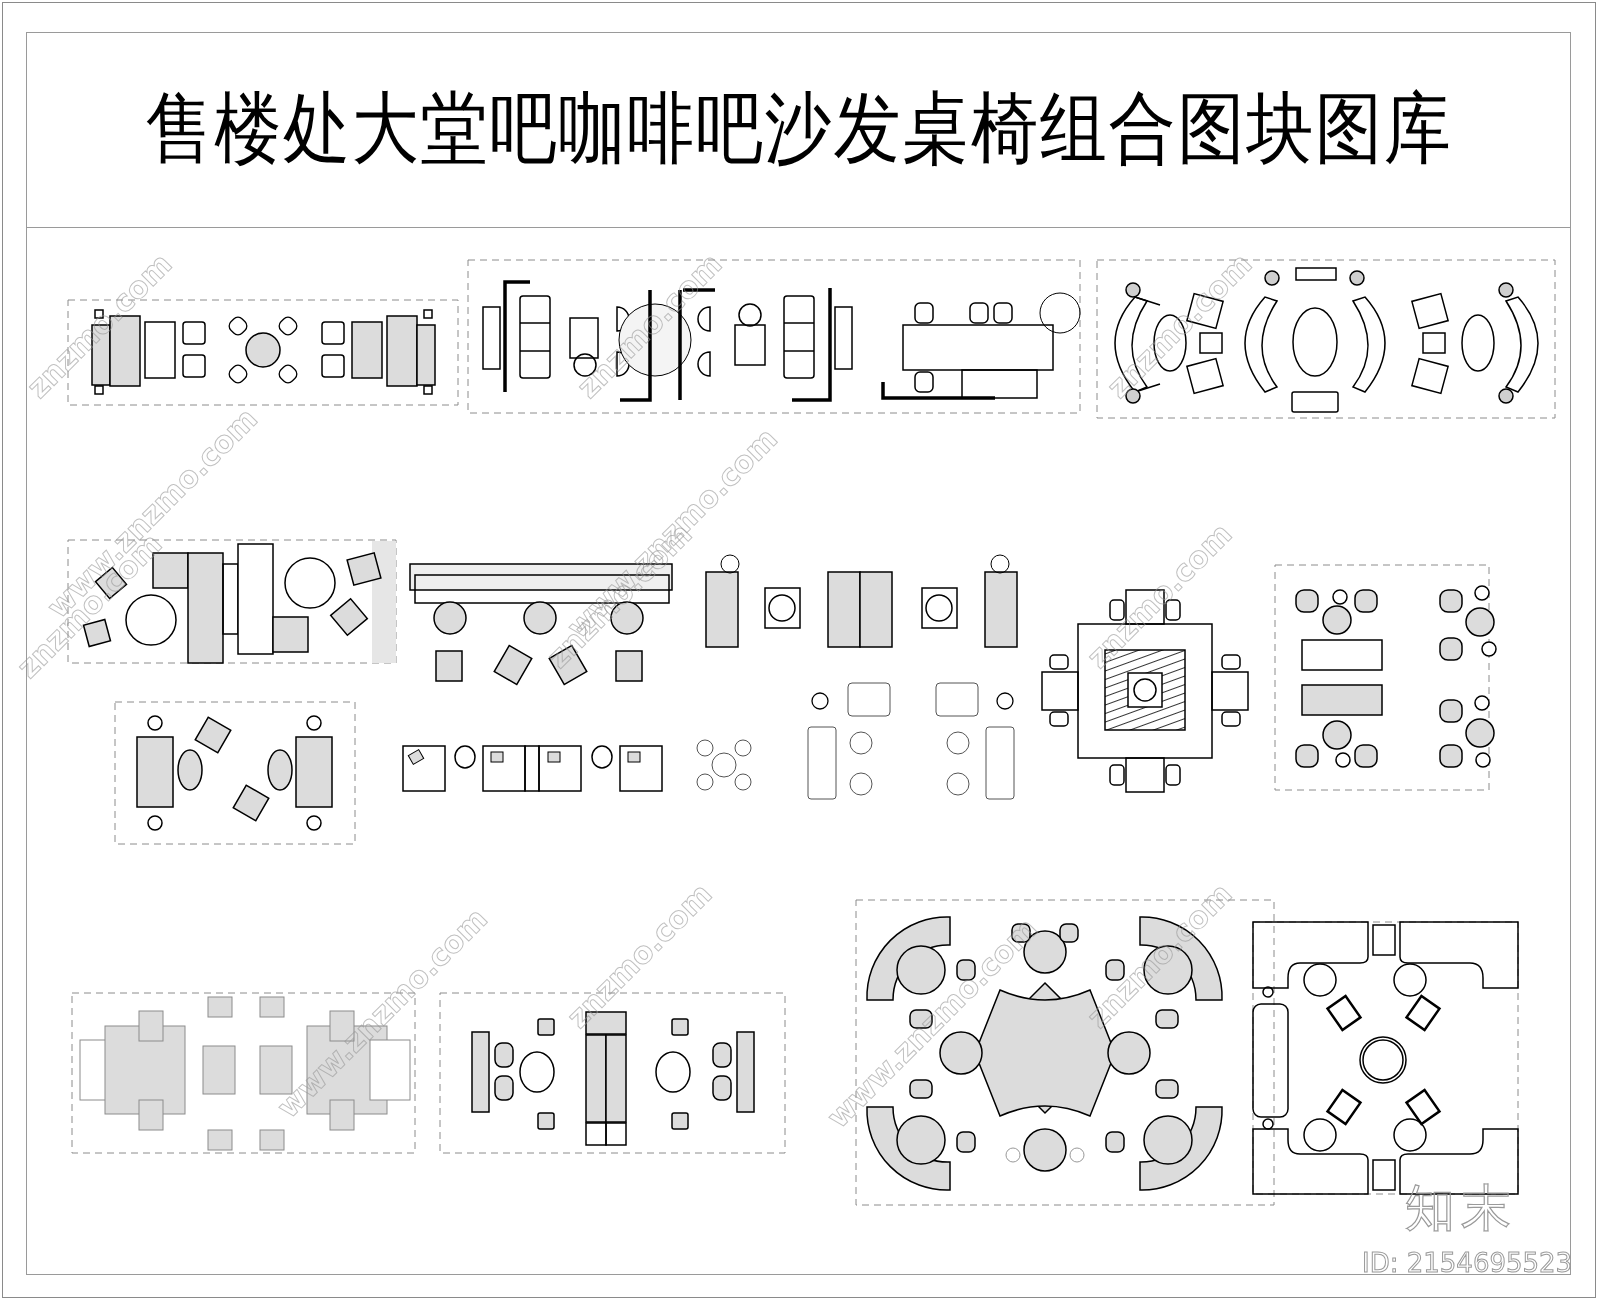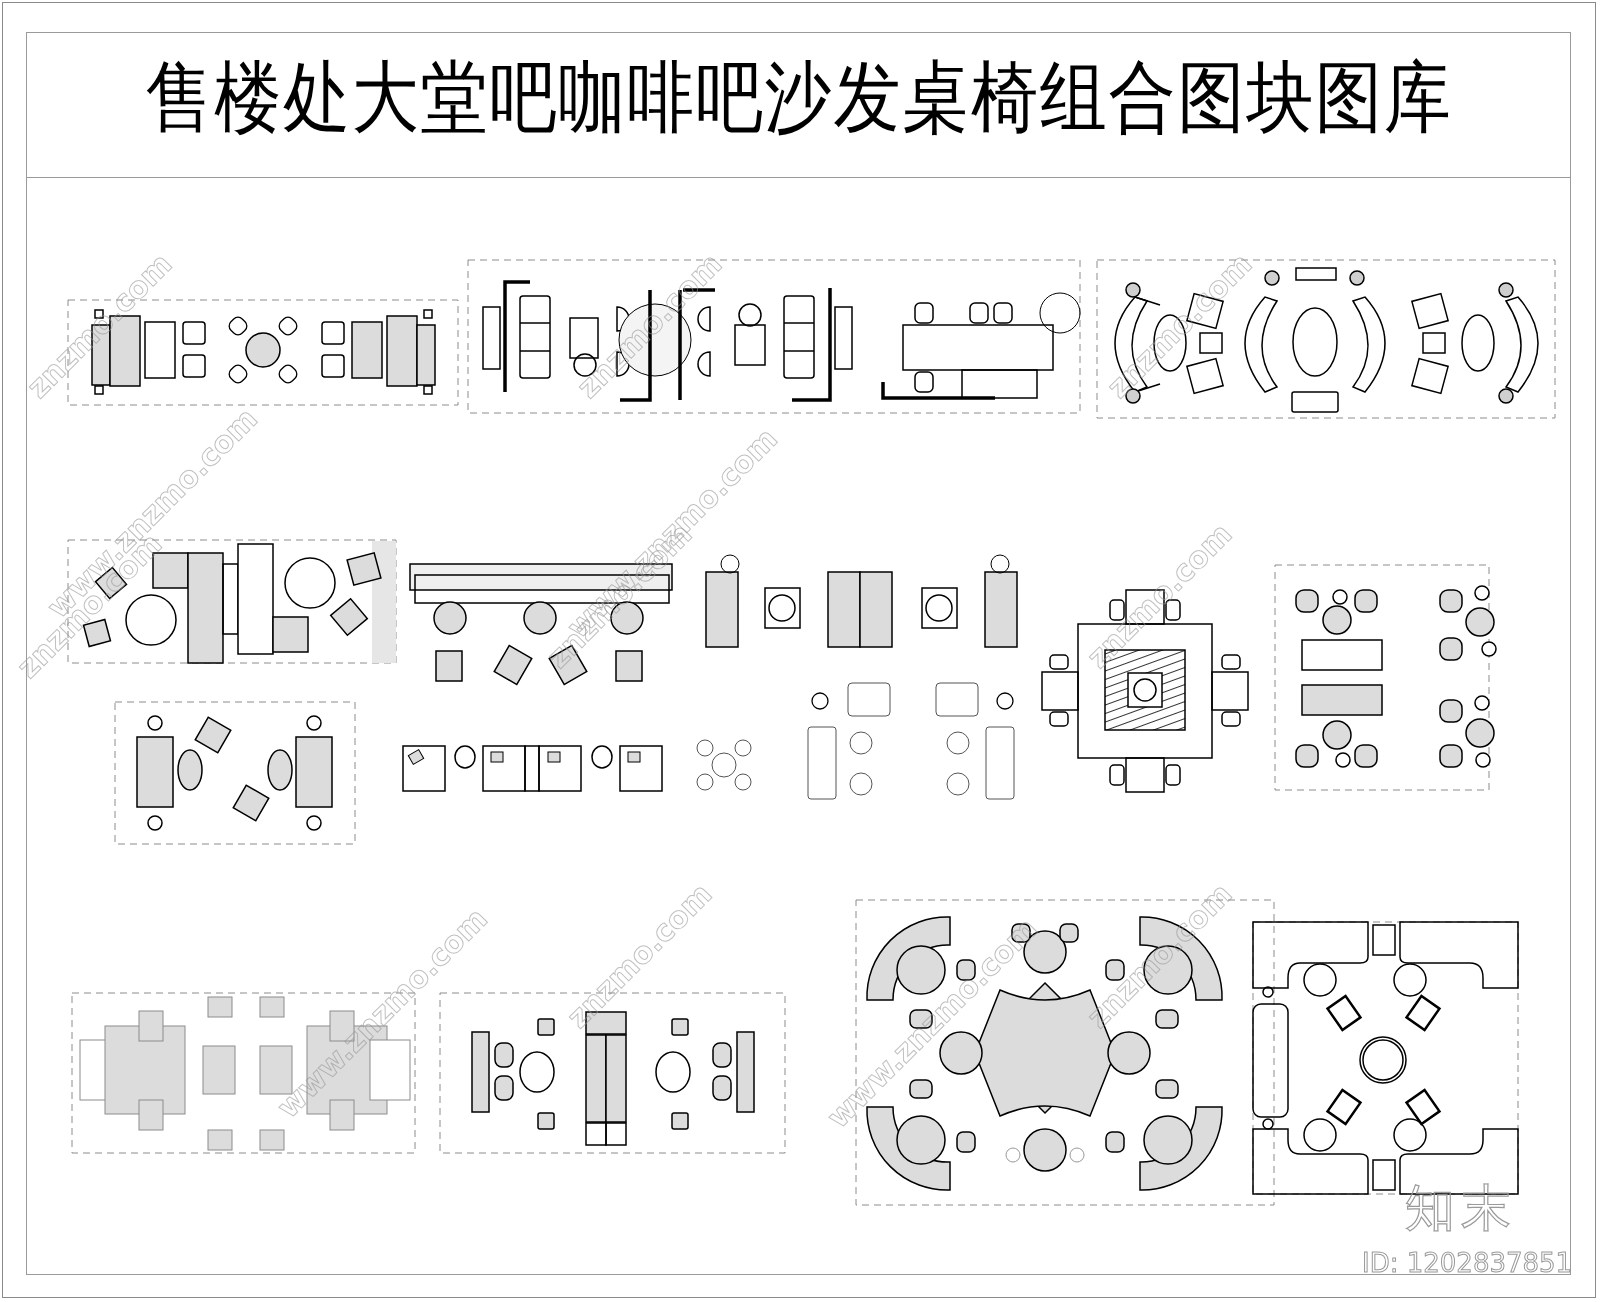--- a/index.html
+++ b/index.html
@@ -1,19 +1,19 @@
 <!DOCTYPE html>
 <html><head>
 <meta charset="utf-8">
 <style>
   html,body{margin:0;padding:0;background:#fff;}
   body{width:1600px;height:1302px;position:relative;overflow:hidden;font-family:"DejaVu Sans",sans-serif;}
   .outer-frame{position:absolute;left:2px;top:2px;width:1594px;height:1296px;border:1px solid #8a8a8a;box-sizing:border-box;}
   .inner-frame{position:absolute;left:26px;top:32px;width:1545px;height:1243px;border:1px solid #9a9a9a;box-sizing:border-box;}
-  .title-band{position:absolute;left:26px;top:20px;width:1545px;height:158px;border-bottom:1px solid #9a9a9a;box-sizing:border-box;display:flex;align-items:center;justify-content:center;}
+  .title-band{position:absolute;left:26px;top:32px;width:1545px;height:196px;border-bottom:1px solid #9a9a9a;box-sizing:border-box;display:flex;align-items:center;justify-content:center;}
   .title{font-family:"DejaVu Serif",serif;font-size:78px;color:#000;letter-spacing:2px;transform:scaleX(0.86);white-space:nowrap;}
   svg.drawing{position:absolute;left:0;top:0;}
   .wm{position:absolute;color:rgba(180,180,180,0.55);font-family:"DejaVu Sans",sans-serif;font-weight:bold;font-size:30px;transform:rotate(-45deg);transform-origin:left top;white-space:nowrap;pointer-events:none;-webkit-text-stroke:1px rgba(150,150,150,0.6);color:transparent;}
   .brand{position:absolute;left:1405px;top:1175px;font-family:Liberation Mono, monospace;font-size:50px;color:transparent;-webkit-text-stroke:1.2px #9a9a9a;letter-spacing:6px;}
   .id-label{position:absolute;left:1362px;top:1248px;font-family:"DejaVu Sans",sans-serif;font-size:26px;color:transparent;-webkit-text-stroke:1px #9a9a9a;}
 </style>
 </head>
 <body>
 
 <div class="outer-frame"></div>
@@ -359,13 +359,13 @@
 <div class="wm" style="left:560px;top:620px;">www.znzmo.com</div>
 <div class="wm" style="left:10px;top:660px;">znzmo.com</div>
 <div class="wm" style="left:540px;top:650px;">znzmo.com</div>
 <div class="wm" style="left:1080px;top:650px;">znzmo.com</div>
 <div class="wm" style="left:270px;top:1100px;">www.znzmo.com</div>
 <div class="wm" style="left:820px;top:1110px;">www.znzmo.com</div>
 <div class="wm" style="left:560px;top:1010px;">znzmo.com</div>
 <div class="wm" style="left:1080px;top:1010px;">znzmo.com</div>
 
 <div class="brand">知末</div>
-<div class="id-label">ID: 1202837851</div>
+<div class="id-label">ID: 2154695523</div>
 
 </body></html>

